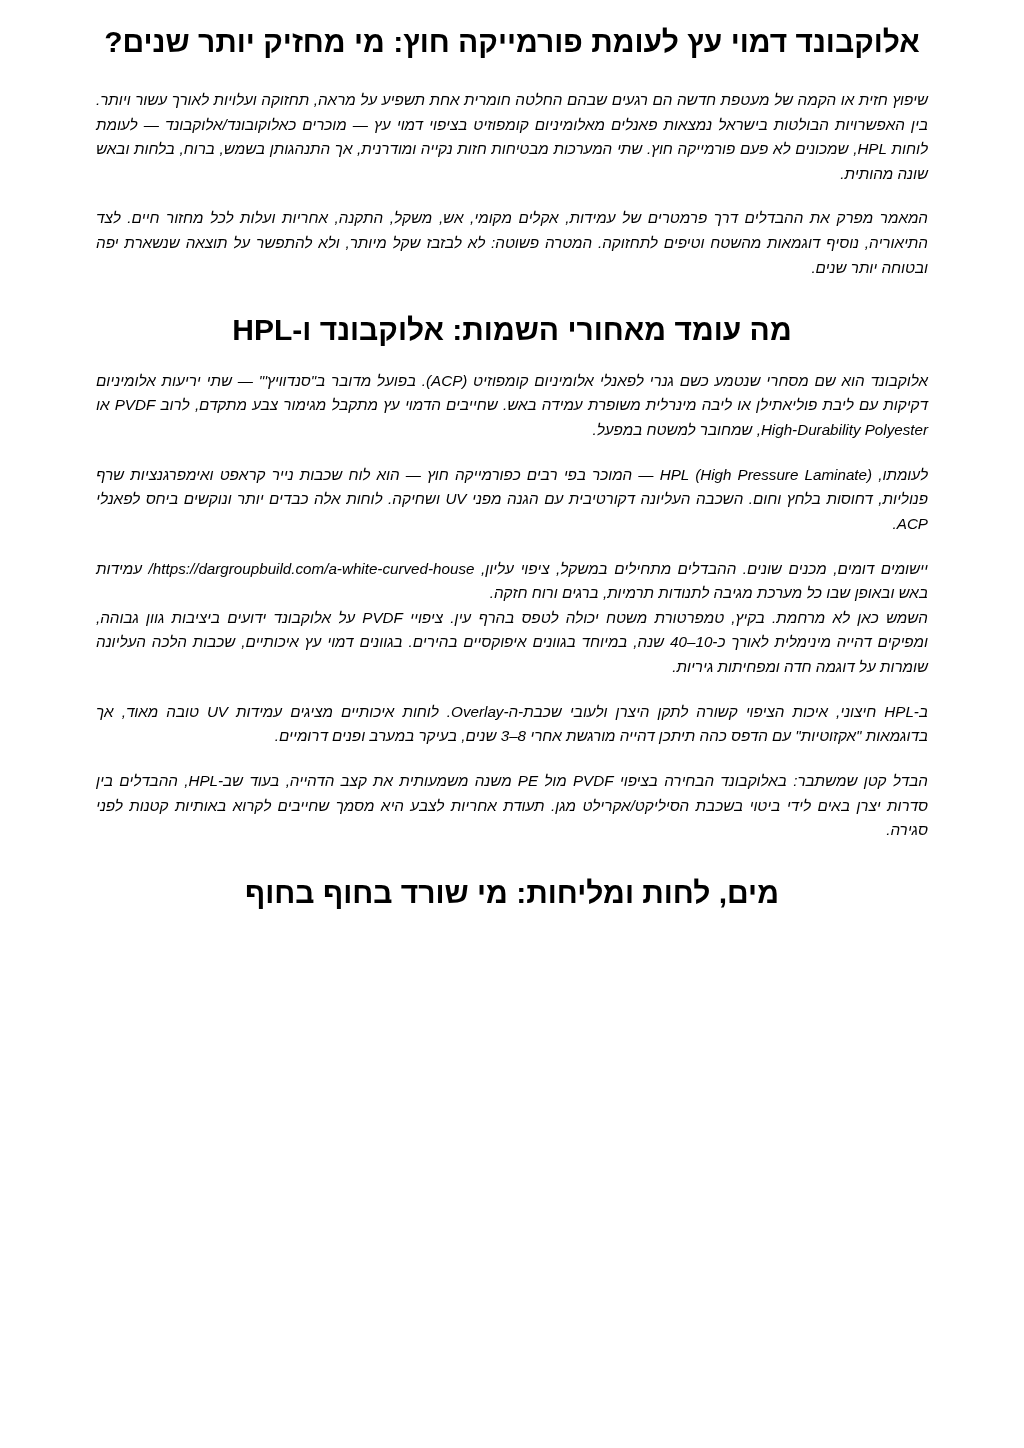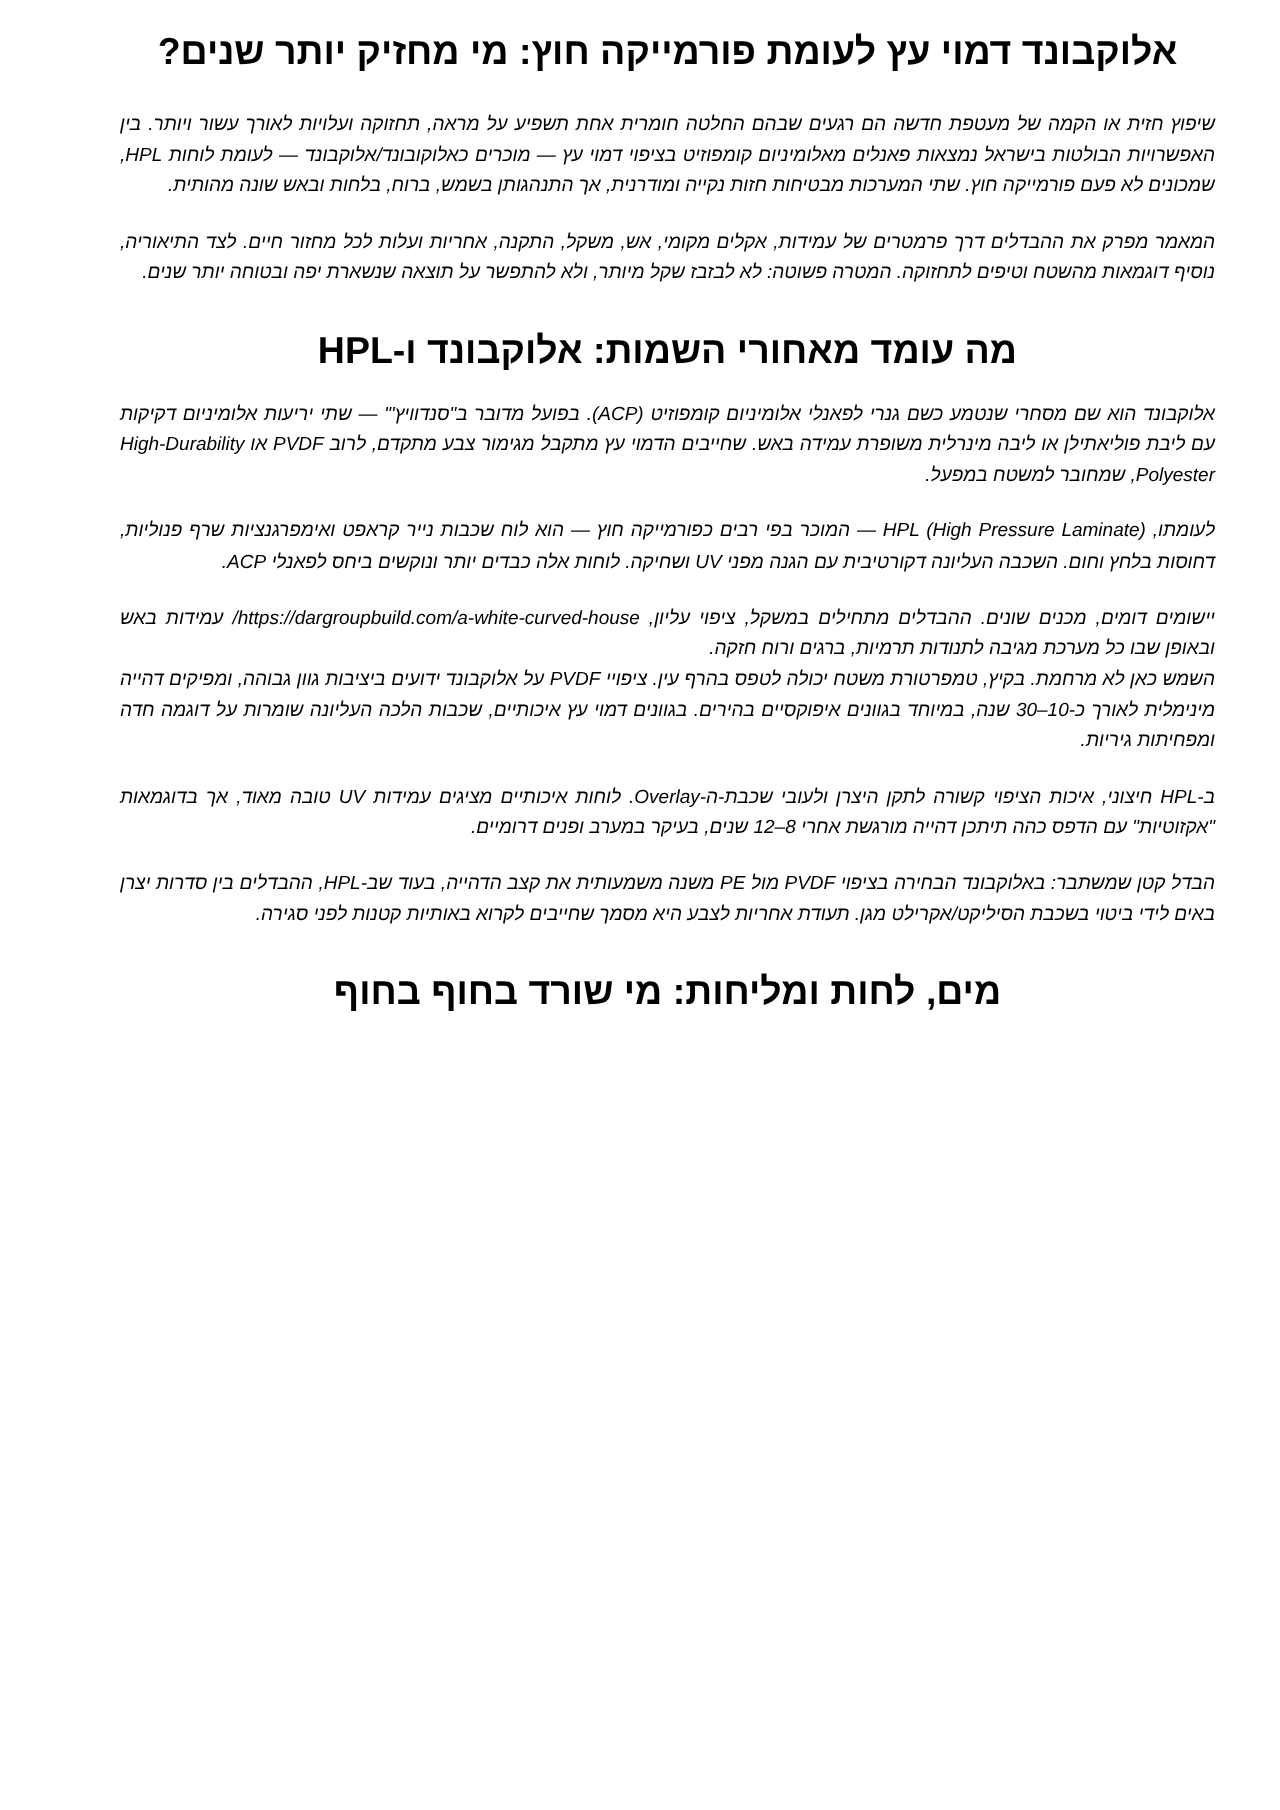--- a/index.html
+++ b/index.html
@@ -11,21 +11,21 @@
     width: 1024px;
     height: 1448px;
     font-family: "Liberation Sans", sans-serif;
     color: #000000;
     direction: rtl;
   }
   .page {
     box-sizing: border-box;
     width: 1024px;
     height: 1448px;
-    padding: 22px 52px 0 96px;
+    padding: 22px 96px 0 96px;
   }
   h1.doc-title {
     font-size: 30px;
     line-height: 1.33;
     font-weight: bold;
     text-align: center;
     margin: 0 0 26px 0;
     letter-spacing: 0px;
   }
   h2.section-heading {
@@ -63,22 +63,22 @@
   </div>
 
   <div class="block">
     <h2 class="section-heading">מה עומד מאחורי השמות: אלוקבונד ו-HPL</h2>
     <p class="body-text">אלוקבונד הוא שם מסחרי שנטמע כשם גנרי לפאנלי אלומיניום קומפוזיט (ACP). בפועל מדובר ב"סנדוויץ'" — שתי יריעות אלומיניום דקיקות עם ליבת פוליאתילן או ליבה מינרלית משופרת עמידה באש. שחייבים הדמוי עץ מתקבל מגימור צבע מתקדם, לרוב PVDF או High-Durability Polyester, שמחובר למשטח במפעל.</p>
     <p class="body-text">לעומתו, HPL (High Pressure Laminate) — המוכר בפי רבים כפורמייקה חוץ — הוא לוח שכבות נייר קראפט ואימפרגנציות שרף פנוליות, דחוסות בלחץ וחום. השכבה העליונה דקורטיבית עם הגנה מפני UV ושחיקה. לוחות אלה כבדים יותר ונוקשים ביחס לפאנלי ACP.</p>
     <p class="body-text">יישומים דומים, מכנים שונים. ההבדלים מתחילים במשקל, ציפוי עליון, https://dargroupbuild.com/a-white-curved-house/ עמידות באש ובאופן שבו כל מערכת מגיבה לתנודות תרמיות, ברגים ורוח חזקה.</p>
   </div>
 
   <div class="block">
-    <p class="body-text">השמש כאן לא מרחמת. בקיץ, טמפרטורת משטח יכולה לטפס בהרף עין. ציפויי PVDF על אלוקבונד ידועים ביציבות גוון גבוהה, ומפיקים דהייה מינימלית לאורך כ-10–30 שנה, במיוחד בגוונים איפוקסיים בהירים. בגוונים דמוי עץ איכותיים, שכבות הלכה העליונה שומרות על דוגמה חדה ומפחיתות גיריות.</p>
-    <p class="body-text">ב-HPL חיצוני, איכות הציפוי קשורה לתקן היצרן ולעובי שכבת-ה-Overlay. לוחות איכותיים מציגים עמידות UV טובה מאוד, אך בדוגמאות "אקזוטיות" עם הדפס כהה תיתכן דהייה מורגשת אחרי 8–12 שנים, בעיקר במערב ופנים דרומיים.</p>
+    <p class="body-text">השמש כאן לא מרחמת. בקיץ, טמפרטורת משטח יכולה לטפס בהרף עין. ציפויי PVDF על אלוקבונד ידועים ביציבות גוון גבוהה, ומפיקים דהייה מינימלית לאורך כ-10–40 שנה, במיוחד בגוונים איפוקסיים בהירים. בגוונים דמוי עץ איכותיים, שכבות הלכה העליונה שומרות על דוגמה חדה ומפחיתות גיריות.</p>
+    <p class="body-text">ב-HPL חיצוני, איכות הציפוי קשורה לתקן היצרן ולעובי שכבת-ה-Overlay. לוחות איכותיים מציגים עמידות UV טובה מאוד, אך בדוגמאות "אקזוטיות" עם הדפס כהה תיתכן דהייה מורגשת אחרי 8–3 שנים, בעיקר במערב ופנים דרומיים.</p>
     <p class="body-text">הבדל קטן שמשתבר: באלוקבונד הבחירה בציפוי PVDF מול PE משנה משמעותית את קצב הדהייה, בעוד שב-HPL, ההבדלים בין סדרות יצרן באים לידי ביטוי בשכבת הסיליקט/אקרילט מגן. תעודת אחריות לצבע היא מסמך שחייבים לקרוא באותיות קטנות לפני סגירה.</p>
   </div>
 
   <div class="block">
     <h2 class="section-heading">מים, לחות ומליחות: מי שורד בחוף בחוף</h2>
   </div>
 
 </div>
 
 </body></html>

